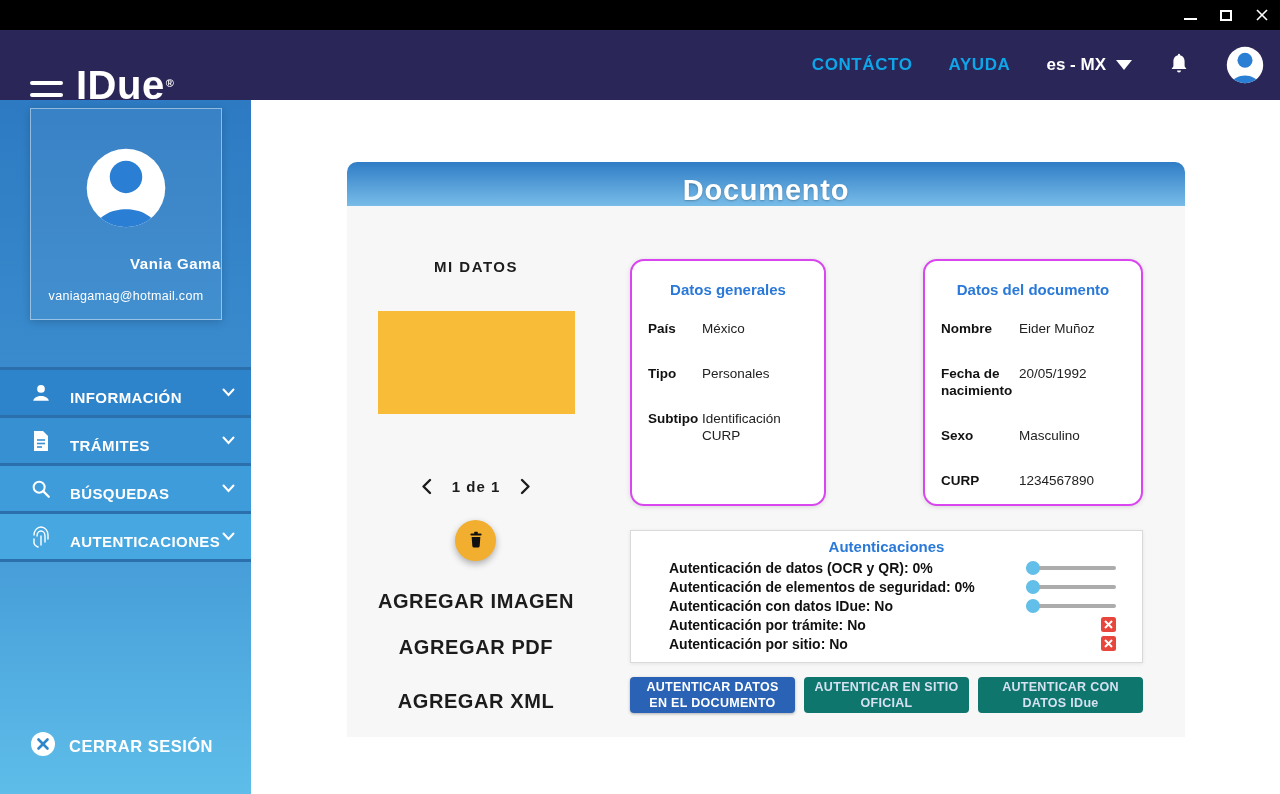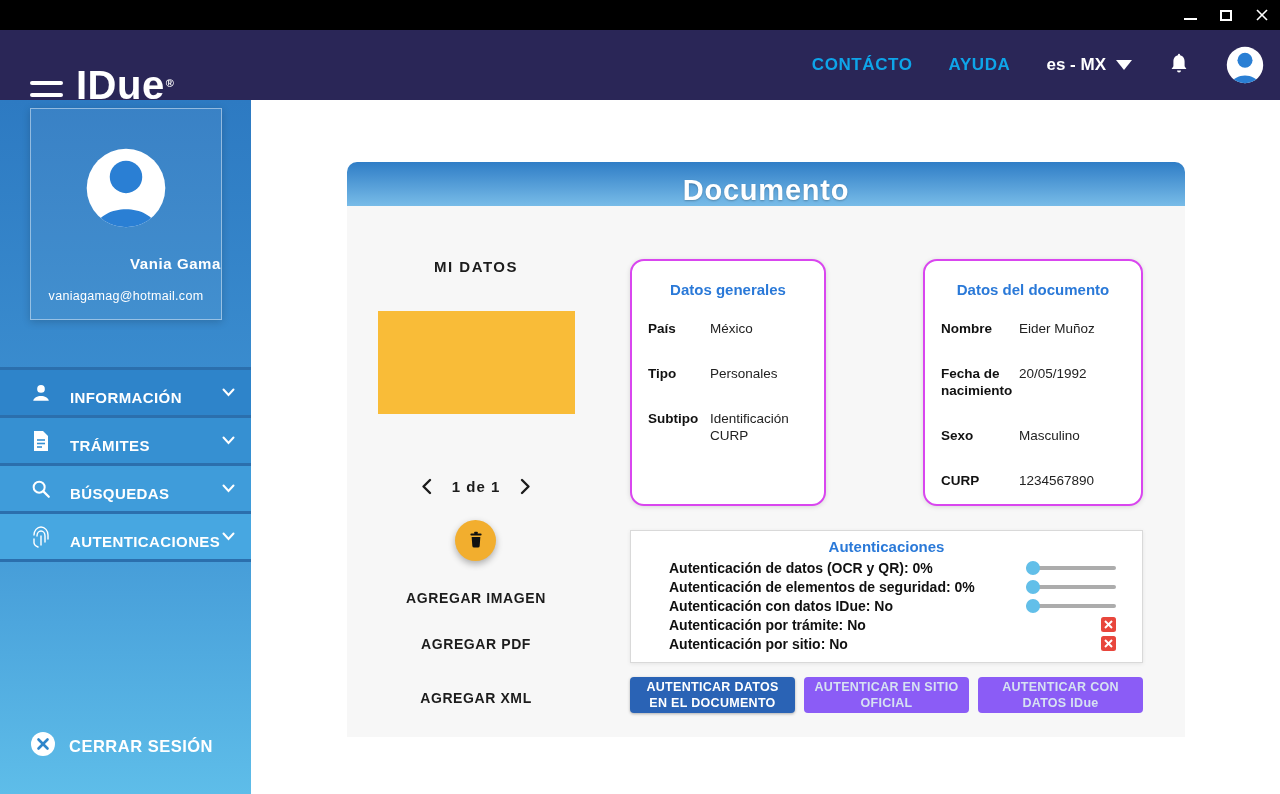--- a/index.html
+++ b/index.html
@@ -54,49 +54,49 @@
   .panel { position:absolute; left:96px; top:106px; width:838px; height:531px; background:#f7f7f7; }
 
   
   .left-col { position:absolute; left:0; top:0; width:258px; height:531px; }
   .mi-curp { position:absolute; top:52px; width:258px; text-align:center; font-size:15px; font-weight:bold; color:#1c1c1c; letter-spacing:1.5px; }
   .preview { position:absolute; left:31px; top:105px; width:197px; height:103px; background:#f9bc38; cursor:pointer; }
   .pagination { position:absolute; top:272px; width:258px; display:flex; align-items:center; justify-content:center; gap:20px; }
   .page-btn { display:flex; cursor:pointer; }
   .page-label { font-size:15px; font-weight:600; color:#1c1c1c; letter-spacing:1px; }
   .trash-btn { position:absolute; left:108px; top:314px; width:41px; height:41px; border-radius:50%; background:#f2ae2e; display:flex; align-items:center; justify-content:center; box-shadow:0 3px 7px rgba(0,0,0,0.3); cursor:pointer; border:none; }
-  .add-action { position:absolute; width:258px; text-align:center; font-size:14px; font-weight:bold; color:#1c1c1c; letter-spacing:0.6px; cursor:pointer; }
+  .add-action { position:absolute; width:258px; text-align:center; font-size:20px; font-weight:bold; color:#1c1c1c; letter-spacing:0.6px; cursor:pointer; }
   .add-imagen { top:384px; } .add-pdf { top:430px; } .add-xml { top:484px; }
 
   
   .card { position:absolute; background:#fff; border:2px solid #d946ef; border-radius:14px; box-shadow:0 1px 5px rgba(0,0,0,0.13); padding:16px; }
   .card-generales { left:283px; top:53px; width:196px; height:247px; }
   .card-documento { left:576px; top:53px; width:220px; height:247px; }
   .card-title { text-align:center; color:#2a79d8; font-size:15px; font-weight:600; margin:4px 0 22px; }
   .card-row { display:flex; margin-bottom:28px; font-size:13.5px; line-height:17px; }
   .card-row .lbl { font-weight:bold; color:#111; }
-  .card-generales .lbl { width:62px; }
+  .card-generales .lbl { width:54px; }
   .card-documento .lbl { width:78px; }
   .card-row .val { flex:1; color:#222; }
 
   
   .auth-panel { position:absolute; left:283px; top:324px; width:513px; height:133px; background:#fff; border:1px solid #d9d9d9; box-shadow:0 1px 4px rgba(0,0,0,0.08); padding-top:7px; }
   .auth-title { text-align:center; color:#2a79d8; font-size:15px; font-weight:600; margin-bottom:3px; }
   .auth-row { display:flex; align-items:center; height:19px; padding:0 26px 0 38px; }
   .auth-label { flex:1; font-size:14px; font-weight:bold; color:#111; }
   .slider { position:relative; width:90px; height:14px; cursor:pointer; }
   .slider .track { position:absolute; left:0; right:0; top:5px; height:4px; background:#acacac; border-radius:2px; }
   .slider .thumb { position:absolute; left:0; top:0; width:14px; height:14px; border-radius:50%; background:#62bfe9; }
   .fail-box { display:flex; }
 
   
   .buttons-row { position:absolute; left:283px; top:471px; width:513px; display:flex; gap:9px; }
   .auth-btn { width:165px; height:36px; border:none; border-radius:4px; font-family:"Liberation Sans", sans-serif; font-size:12.5px; font-weight:bold; letter-spacing:0.3px; line-height:1.3; cursor:pointer; padding:2px 8px; }
   .auth-btn.primary { background:#2a63b5; color:#fff; box-shadow:0 1px 3px rgba(0,0,0,0.3); }
-  .auth-btn.disabled { background:#8b5cf6; color:#d6e1f2; }
+  .auth-btn.disabled { background:#0f766e; color:#d6e1f2; }
 </style>
 </head>
 <body>
 
 <div class="titlebar">
   <div class="win-controls">
     <span class="wc">
         <span class="wc-min-bar"></span>
       </span>
     <span class="wc">

